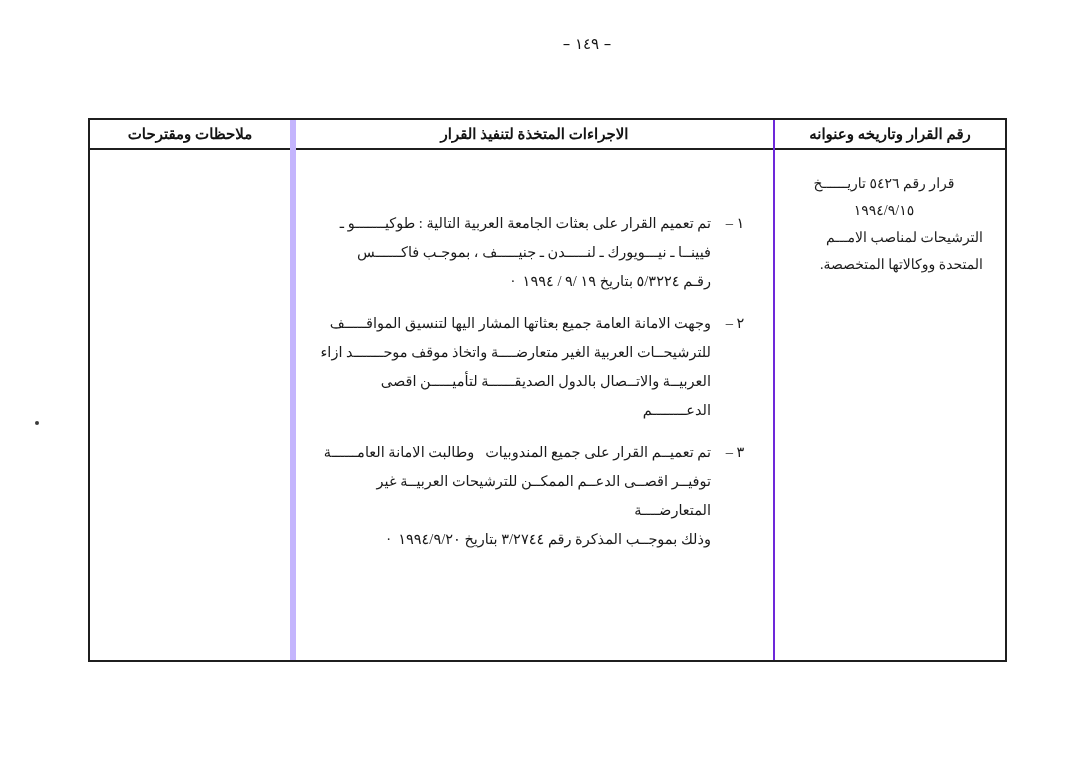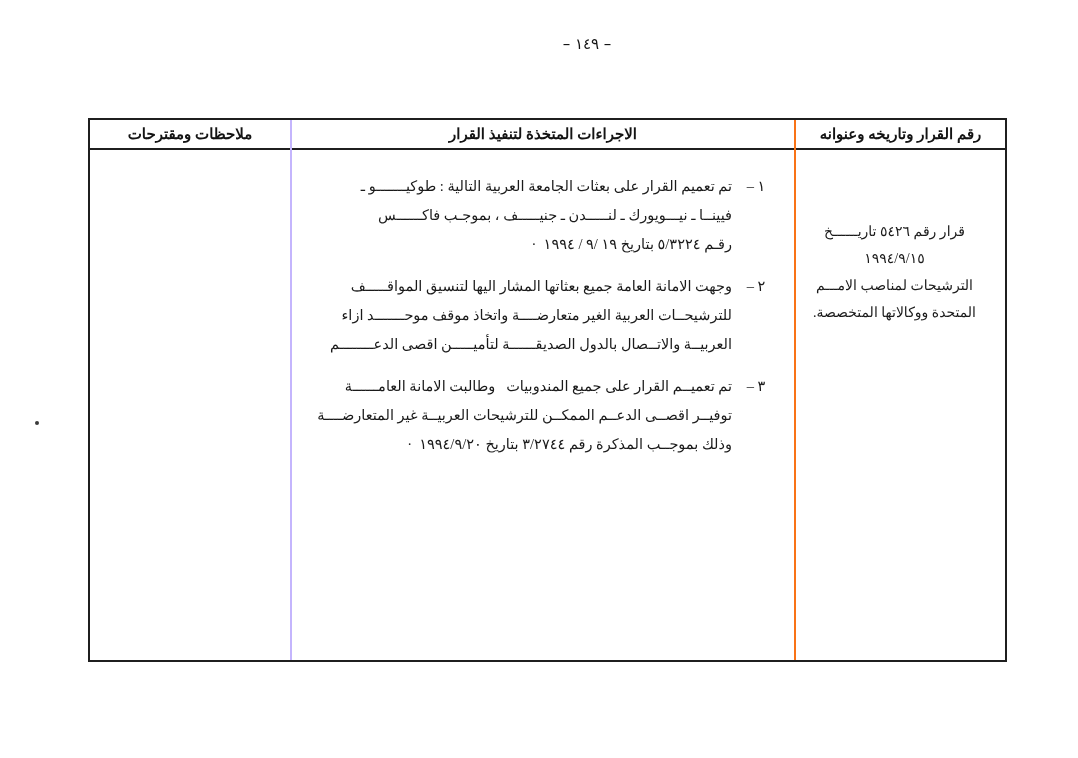--- a/index.html
+++ b/index.html
@@ -25,22 +25,22 @@
     position:absolute;
     left:88px; top:118px;
     width:919px; height:544px;
     border:2px solid #1f1f1f;
     display:flex;
     direction:rtl;
     background:#fff;
   }
 
   .col { display:flex; flex-direction:column;font-family:Liberation Serif, serif; }
-  .col-decision  { width:211px; border-left:2px solid #f97316;gap:48px; }
-  .col-procedures{ flex:1;      border-left:2px solid #c4b5fd; }
+  .col-decision  { width:232px; border-left:2px solid #6d28d9; }
+  .col-procedures{ flex:1;      border-left:6px solid #c4b5fd;gap:37px; }
   .col-notes     { width:200px; }
 
   .hdr {
     height:30px;
     flex:none;
     border-bottom:2px solid #1f1f1f;
     display:flex; align-items:center; justify-content:center;
     font-size:15px;
     font-weight:bold;
     color:#141414;
@@ -50,21 +50,21 @@
 
   
   .col-decision .cell-body { padding:20px 22px 0 10px; }
   .dec-line {
     font-size:14px;
     line-height:27px;
     text-align:center;
     white-space:pre-wrap;
     color:#1a1a1a;
   }
-  .dec-line.wide { }
+  .dec-line.wide { text-align:right; }
 
   
   .col-procedures .cell-body { padding:22px 14px 0 20px; }
   .item { display:flex; margin-bottom:13px; }
   .marker {
     flex:none; width:48px;
     font-size:14.5px; line-height:29px;
     text-align:center;
     white-space:pre;
     color:#1a1a1a;

